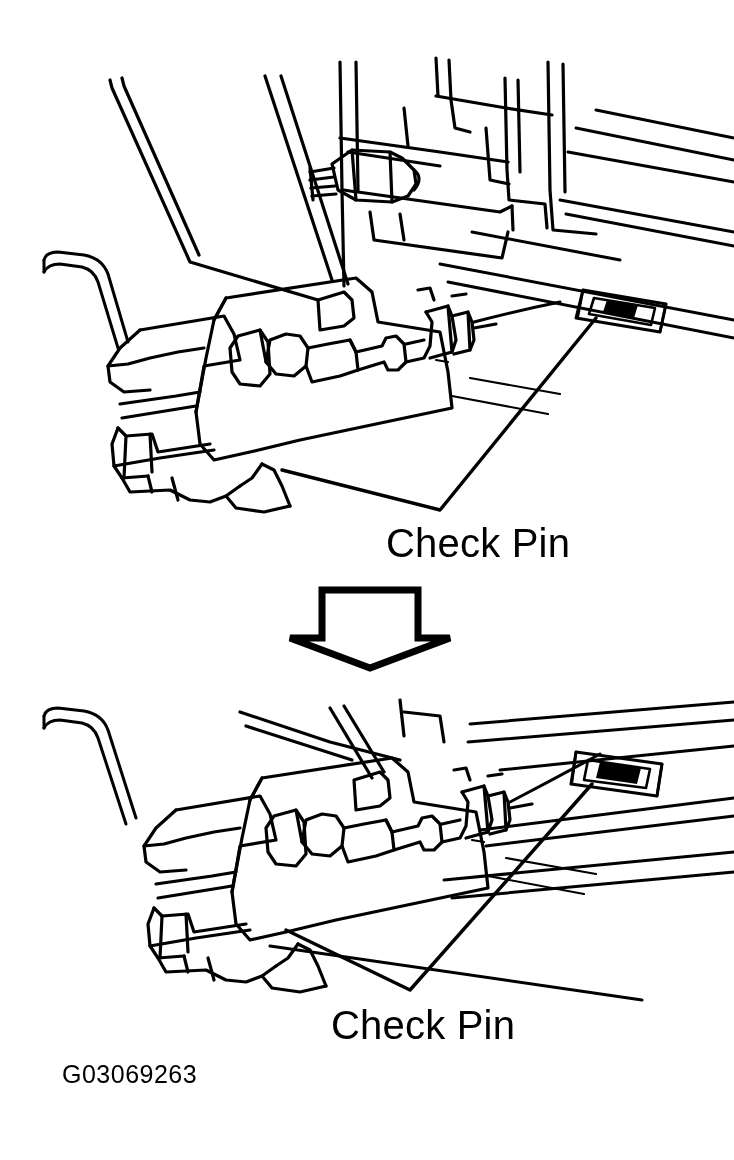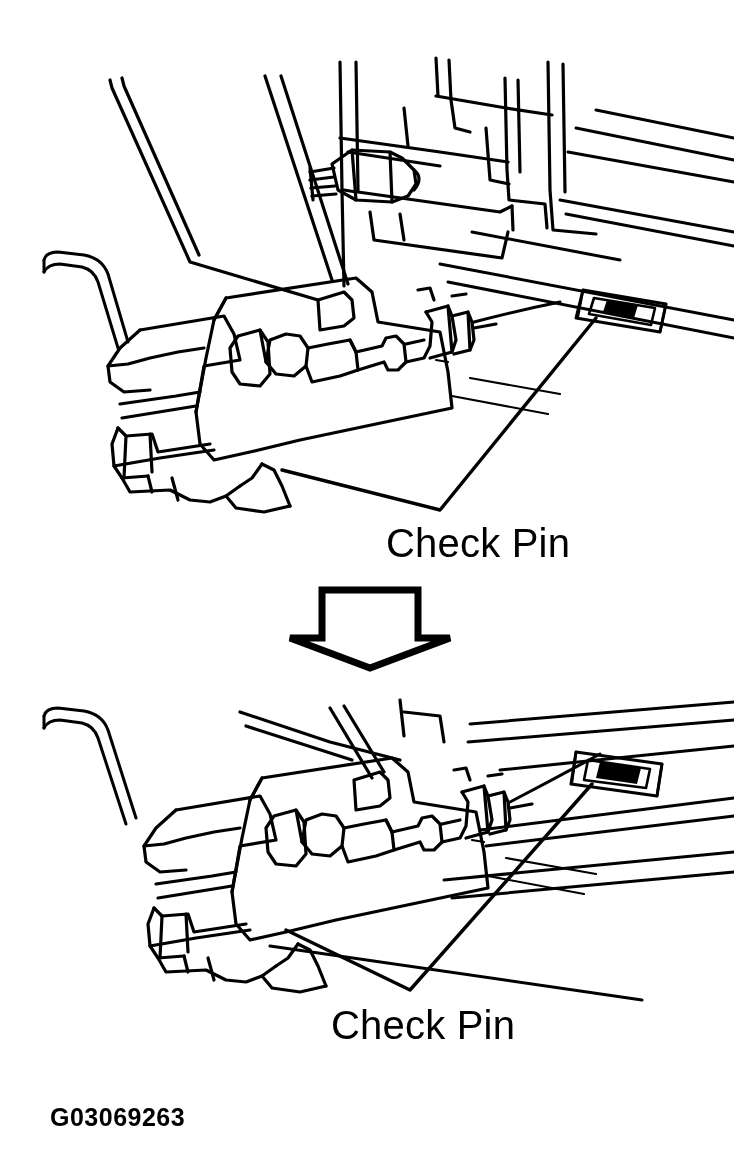--- a/index.html
+++ b/index.html
@@ -38,26 +38,25 @@
     left: 386px;
     top: 521px;
     font-size: 40px;
   }
   #label-check-pin-lower {
     left: 331px;
     top: 1003px;
     font-size: 40px;
   }
   #figure-id {
-    left: 50px;
+    left: 62px;
     top: 1060px;
     font-size: 25px;
-    font-weight: 700;
+    font-weight: 400;
     letter-spacing: 0.5px;
-    margin-top: 43px;
   }
 </style>
 </head>
 <body>
 
 <div id="page">
 
   <svg id="figure-svg" viewBox="0 0 734 1160" xmlns="http://www.w3.org/2000/svg">
 
     <rect x="0" y="0" width="734" height="1160" fill="#ffffff"></rect>

